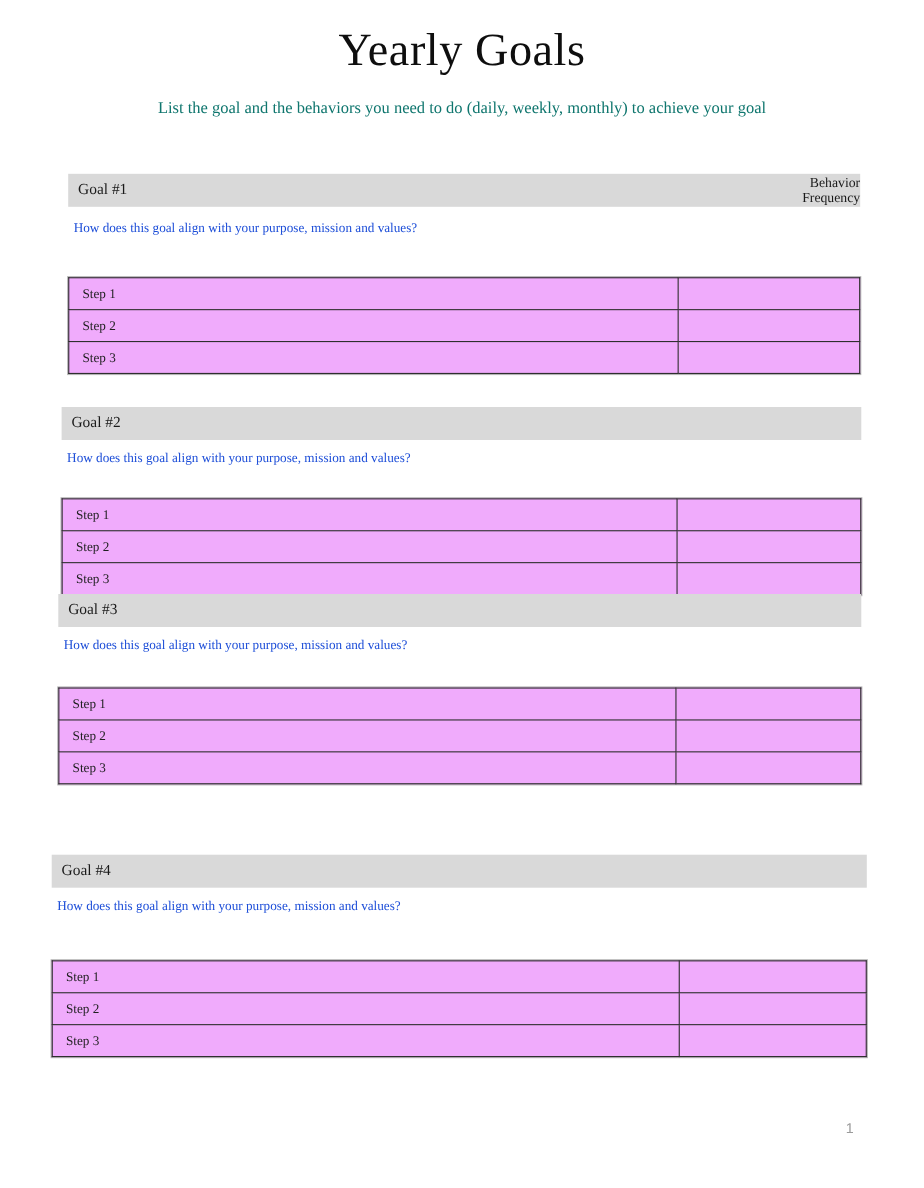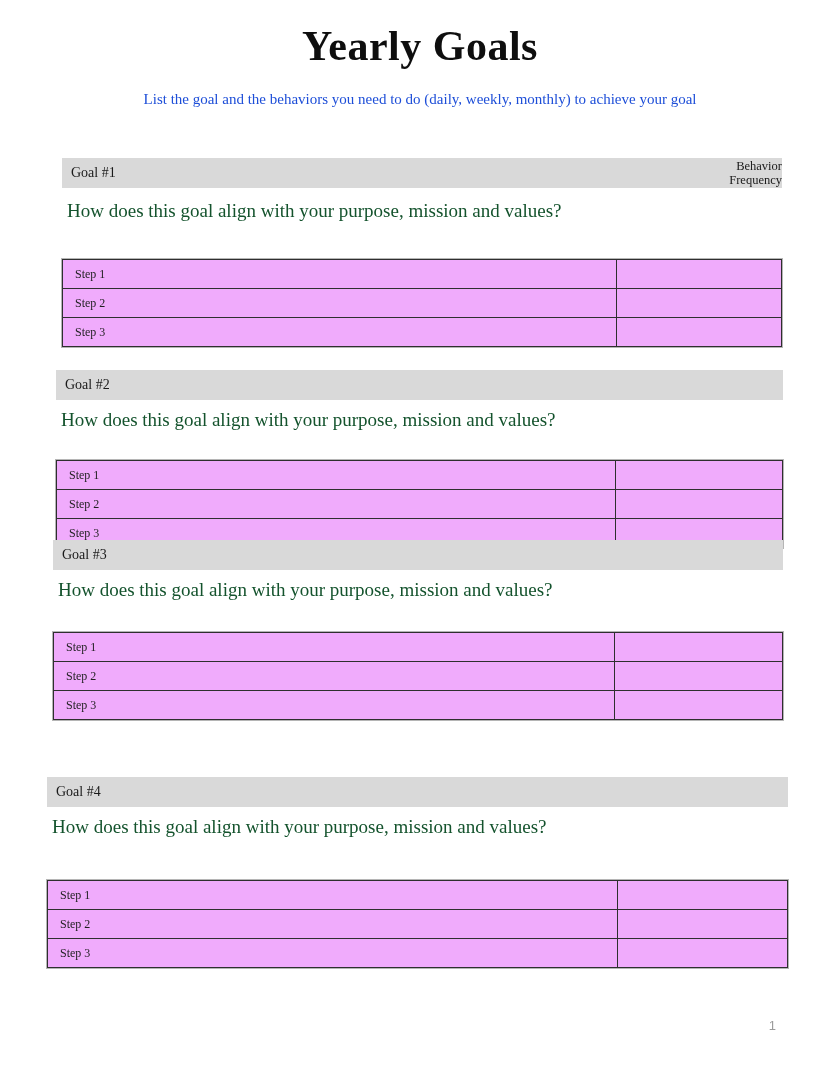--- a/index.html
+++ b/index.html
@@ -13,33 +13,33 @@
     color: #161616;
     overflow: hidden;
   }
   .doc-title {
     position: absolute;
     top: 22px;
     left: 0;
     width: 100%;
     text-align: center;
     font-size: 42px;
-    font-weight: bold;
+    font-weight: normal;
     letter-spacing: 0.5px;
     color: #0e0e0e;
   }
   .doc-subtitle {
     position: absolute;
     top: 89px;
     left: 0;
     width: 100%;
     text-align: center;
     font-size: 15px;
     line-height: 20px;
-    color: #1d4ed8;
+    color: #0f766e;
   }
   .section { position: absolute; }
   .s1 { top: 158px; left: 62px; width: 720px; }
   .s2 { top: 370px; left: 56px; width: 727px; }
   .s3 { top: 540px; left: 53px; width: 730px; }
   .s4 { top: 777px; left: 47px; width: 741px; }
   .goal-bar {
     position: relative;
     height: 30px;
     background: #d9d9d9;
@@ -57,22 +57,22 @@
     left: 553px;
     width: 167px;
     text-align: right;
     font-size: 12.5px;
     line-height: 14px;
     color: #1a1a1a;
   }
   .question {
     margin-top: 12px;
     margin-left: 5px;
-    font-size: 19px;
-    color: #14532d;
+    font-size: 12px;
+    color: #1d4ed8;
   }
   .s2 .question, .s3 .question, .s4 .question { margin-top: 9px; }
   .step-table {
     width: 100%;
     border-collapse: collapse;
     border: 1px solid #2f2f2f;
     box-shadow: 0 0 0 1px #b5b5b5;
     background: #f0abfc;
   }
   .s1 .step-table { margin-top: 37px; }

